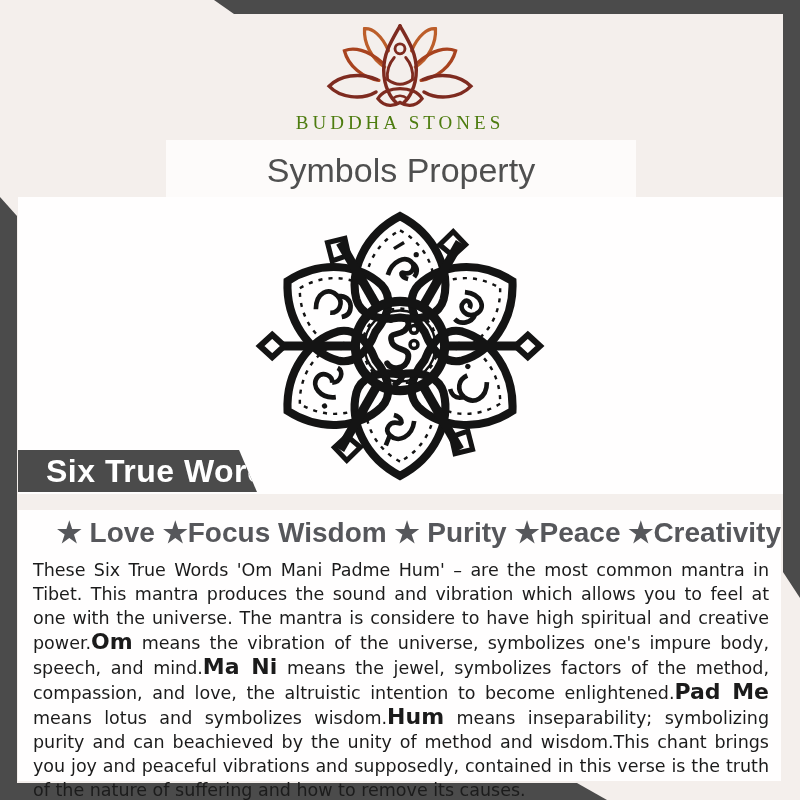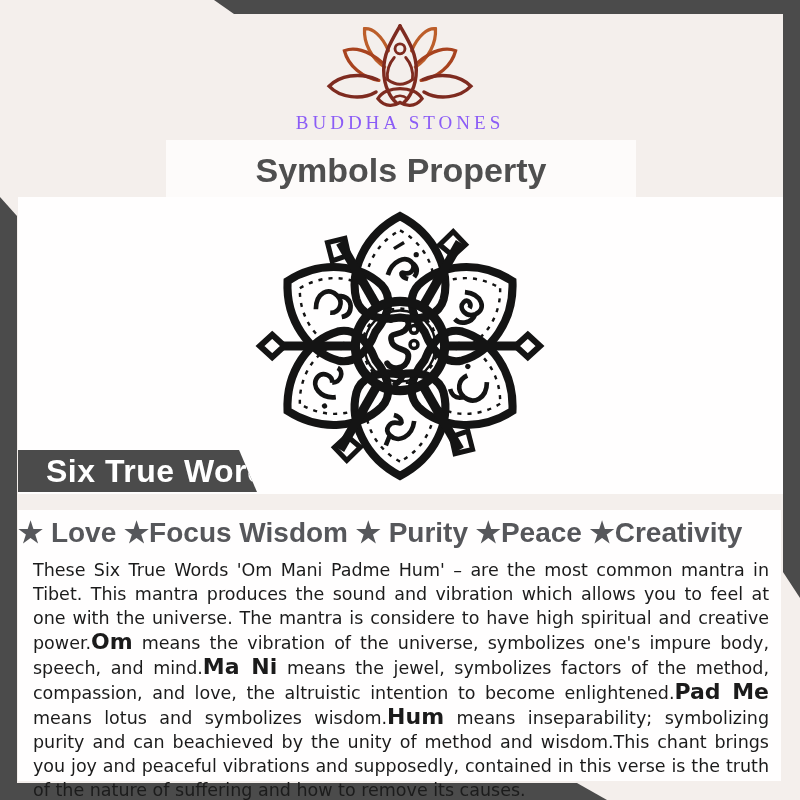--- a/index.html
+++ b/index.html
@@ -8,45 +8,45 @@
     background:#f4efec;font-family:"Liberation Sans",sans-serif;
   }
   .abs{position:absolute;}
   
   #frame{left:0;top:0;width:800px;height:800px;pointer-events:none;}
   
   #logo{left:280px;top:22px;width:240px;height:92px;}
   #wordmark{
     left:0;top:112px;width:800px;text-align:center;
     font-family:"Liberation Serif",serif;font-size:19px;letter-spacing:4px;
-    color:#8b5cf6;white-space:nowrap;
+    color:#4d7c0f;white-space:nowrap;
   }
   #title-box{
     left:166px;top:140px;width:470px;height:57px;background:#fdfbfa;
   }
   #page-title{
     width:100%;text-align:center;line-height:60px;
-    font-size:34px;font-weight:bold;color:#4f4f4f;letter-spacing:0px;
+    font-size:34px;font-weight:normal;color:#4f4f4f;letter-spacing:0px;
   }
   
   #mandala-panel{left:18px;top:197px;width:765px;height:297px;background:#fffefe;}
   #mandala{left:258px;top:204px;width:284px;height:284px;}
   
   #badge{
     left:18px;top:450px;width:239px;height:42px;background:#4b4b4b;
     clip-path:polygon(0 0,92.5% 0,100% 100%,0 100%);
   }
   #badge-label{
     padding-left:28px;line-height:42px;color:#ffffff;
     font-size:32px;font-weight:bold;letter-spacing:0.5px;white-space:nowrap;
   }
   
   #text-panel{left:18px;top:510px;width:763px;height:271px;background:#fffefe;}
   #features-line{
-    left:18px;top:516px;width:763px;text-align:left;
+    left:18px;top:516px;width:763px;text-align:right;
     font-size:28px;font-weight:bold;color:#56575b;white-space:nowrap;
   }
   #body-paragraph{
     left:33px;top:558px;width:736px;
     font-family:"DejaVu Sans",sans-serif;font-size:17.5px;line-height:24px;
     color:#1b1b1b;text-align:justify;
   }
   #body-paragraph b{font-size:22px;}
   svg .ink{stroke:#141414;fill:none;}
 </style>

